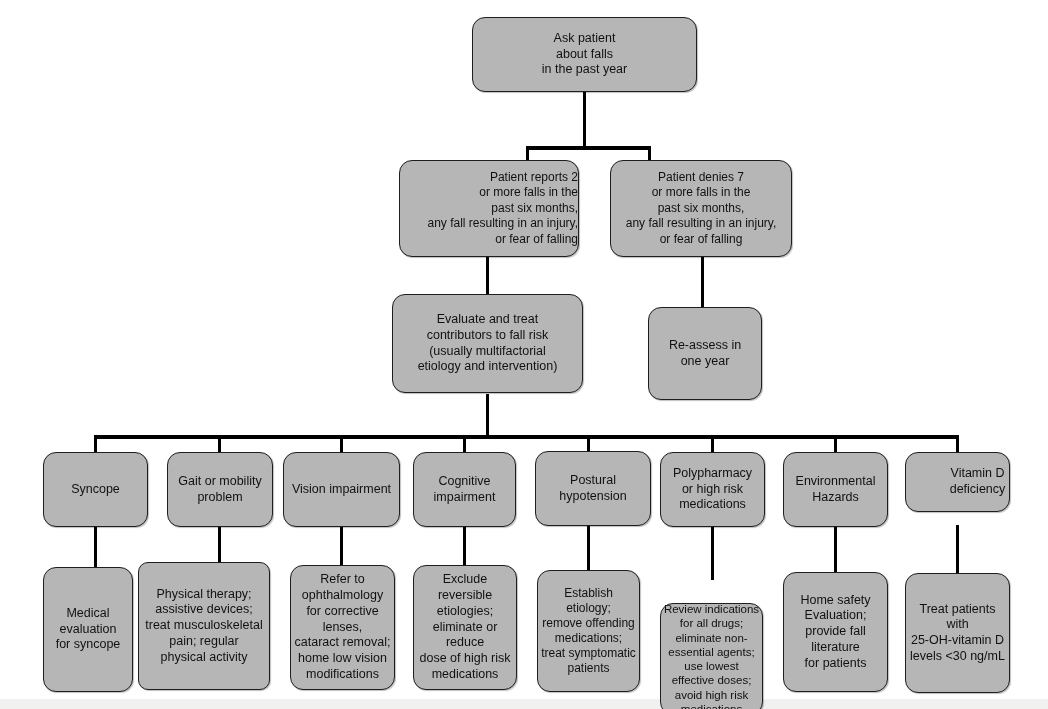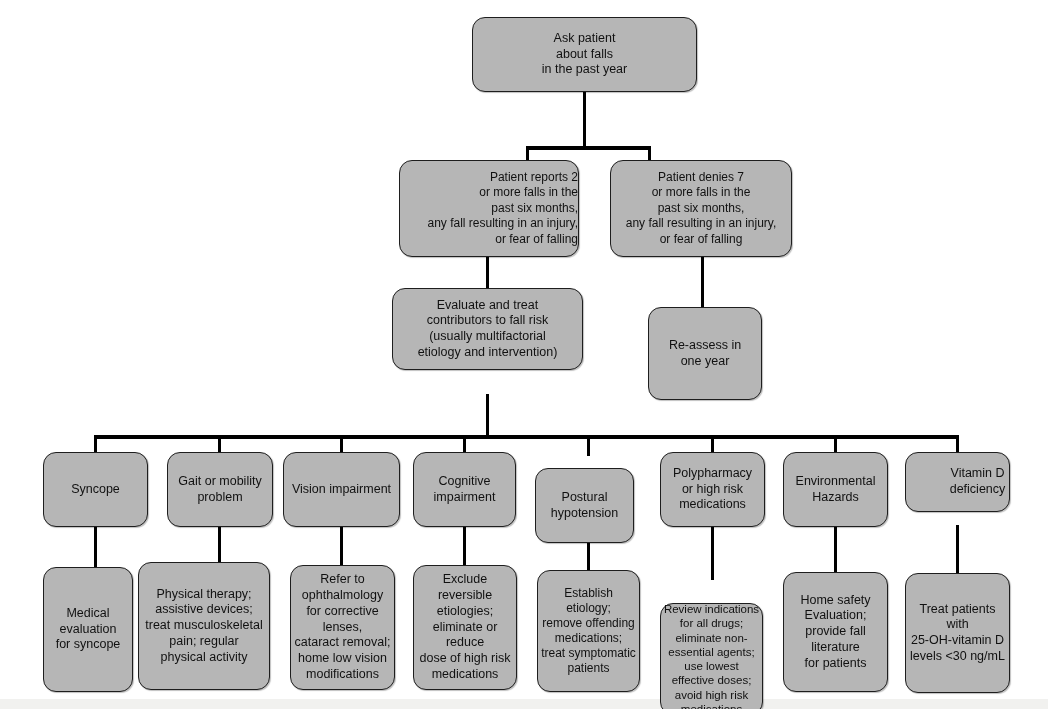--- a/index.html
+++ b/index.html
@@ -93,21 +93,21 @@
 or fear of falling</div>
   </div>
   <div class="node fs-branch" style="left:610px; top:160px; width:182px; height:97px;">
     <div class="node-text">Patient denies 7
 or more falls in the
 past six months,
 any fall resulting in an injury,
 or fear of falling</div>
   </div>
 
-  <div class="node" style="left:392px; top:288px; width:191px; height:82px;">
+  <div class="node" style="left:392px; top:294px; width:191px; height:99px;">
     <div class="node-text">Evaluate and treat
 contributors to fall risk
 (usually multifactorial
 etiology and intervention)</div>
   </div>
   <div class="node" style="left:648px; top:307px; width:114px; height:93px;">
     <div class="node-text">Re-assess in
 one year</div>
   </div>
 
@@ -118,21 +118,21 @@
     <div class="node-text">Gait or mobility
 problem</div>
   </div>
   <div class="node" style="left:283px; top:452px; width:117px; height:75px;text-align:center;">
     <div class="node-text">Vision impairment</div>
   </div>
   <div class="node" style="left:413px; top:452px; width:103px; height:75px;">
     <div class="node-text">Cognitive
 impairment</div>
   </div>
-  <div class="node" style="left:535px; top:468px; width:99px; height:75px;">
+  <div class="node" style="left:535px; top:451px; width:116px; height:75px;">
     <div class="node-text">Postural
 hypotension</div>
   </div>
   <div class="node" style="left:660px; top:452px; width:105px; height:75px;">
     <div class="node-text">Polypharmacy
 or high risk
 medications</div>
   </div>
   <div class="node" style="left:783px; top:452px; width:105px; height:75px;">
     <div class="node-text">Environmental
@@ -141,21 +141,21 @@
   <div class="node" style="left:905px; top:452px; width:105px; height:60px;padding-left:40px;">
     <div class="node-text">Vitamin D
 deficiency</div>
   </div>
 
   <div class="node" style="left:43px;  top:567px; width:90px;  height:125px;">
     <div class="node-text">Medical
 evaluation
 for syncope</div>
   </div>
-  <div class="node" style="left:138px; top:562px; width:132px; height:128px;">
+  <div class="node" style="left:138px; top:562px; width:132px; height:128px;border-radius:10px;">
     <div class="node-text">Physical therapy;
 assistive devices;
 treat musculoskeletal
 pain; regular
 physical activity</div>
   </div>
   <div class="node" style="left:290px; top:565px; width:105px; height:125px;">
     <div class="node-text">Refer to
 ophthalmology
 for corrective

